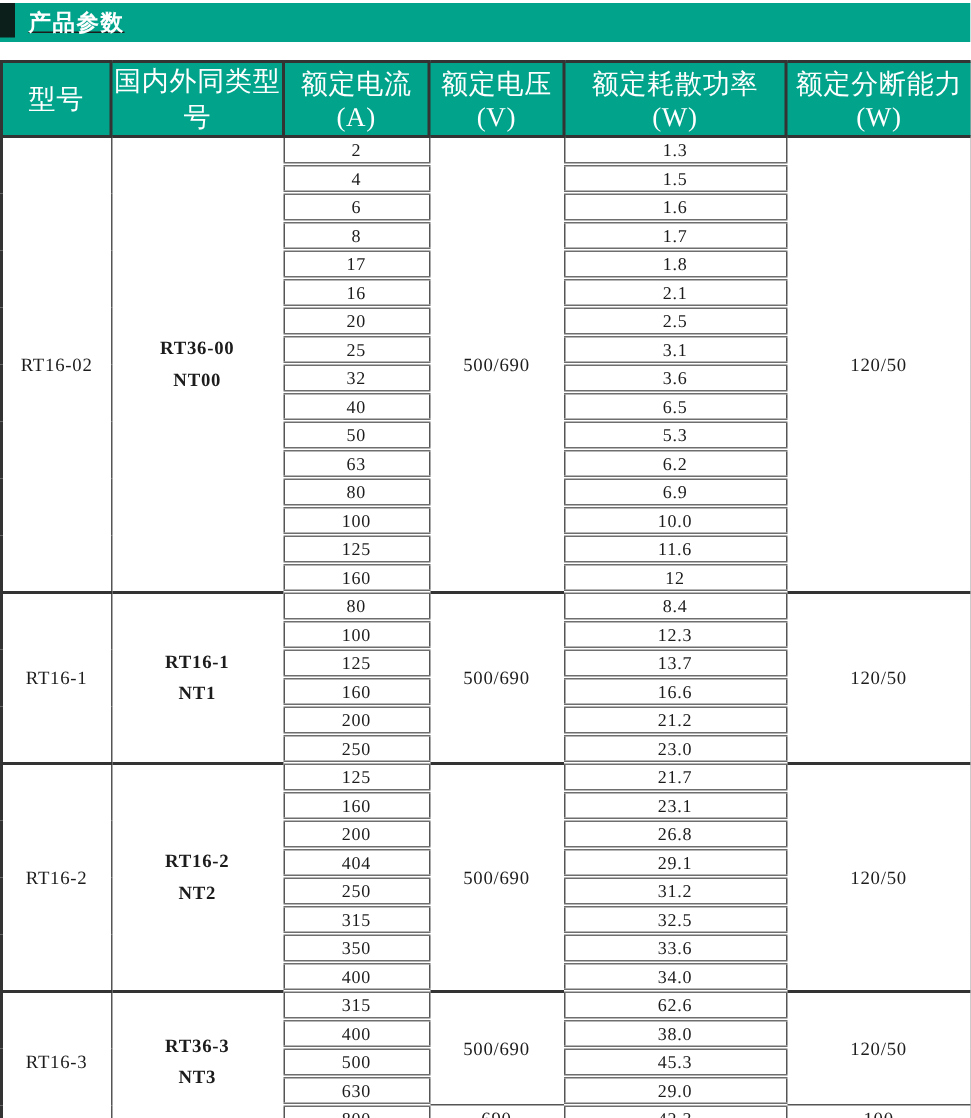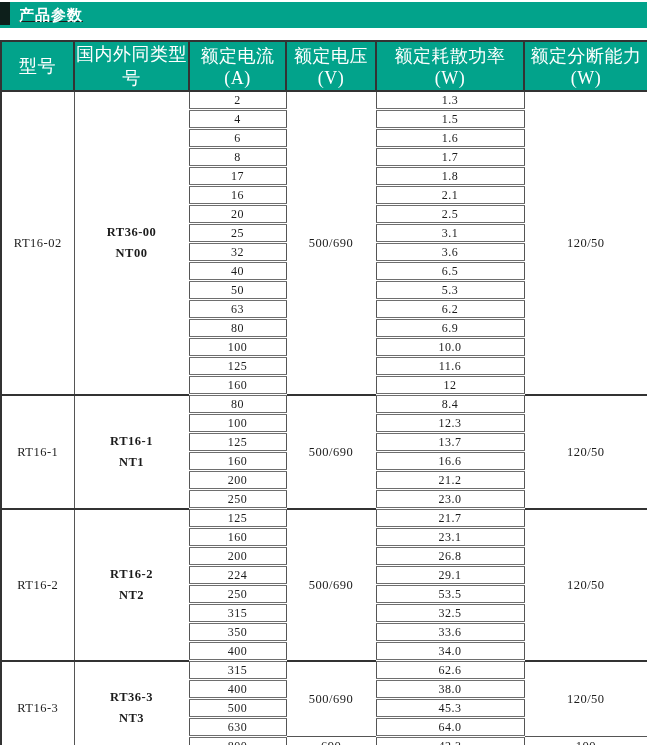--- a/index.html
+++ b/index.html
@@ -225,26 +225,26 @@
       </tr>
       <tr>
         <td class="current">160</td>
         <td class="power">23.1</td>
       </tr>
       <tr>
         <td class="current">200</td>
         <td class="power">26.8</td>
       </tr>
       <tr>
-        <td class="current">224</td>
+        <td class="current">404</td>
         <td class="power">29.1</td>
       </tr>
       <tr>
         <td class="current">250</td>
-        <td class="power">53.5</td>
+        <td class="power">31.2</td>
       </tr>
       <tr>
         <td class="current">315</td>
         <td class="power">32.5</td>
       </tr>
       <tr>
         <td class="current">350</td>
         <td class="power">33.6</td>
       </tr>
       <tr>
@@ -265,21 +265,21 @@
       <tr>
         <td class="current">400</td>
         <td class="power">38.0</td>
       </tr>
       <tr>
         <td class="current">500</td>
         <td class="power">45.3</td>
       </tr>
       <tr>
         <td class="current">630</td>
-        <td class="power">64.0</td>
+        <td class="power">29.0</td>
       </tr>
       <tr>
         <td class="current">800</td>
         <td class="voltage" rowspan="1">690</td>
         <td class="power">42.3</td>
         <td class="breaking" rowspan="1">100</td>
       </tr>
     </tbody>
 </table>
 

